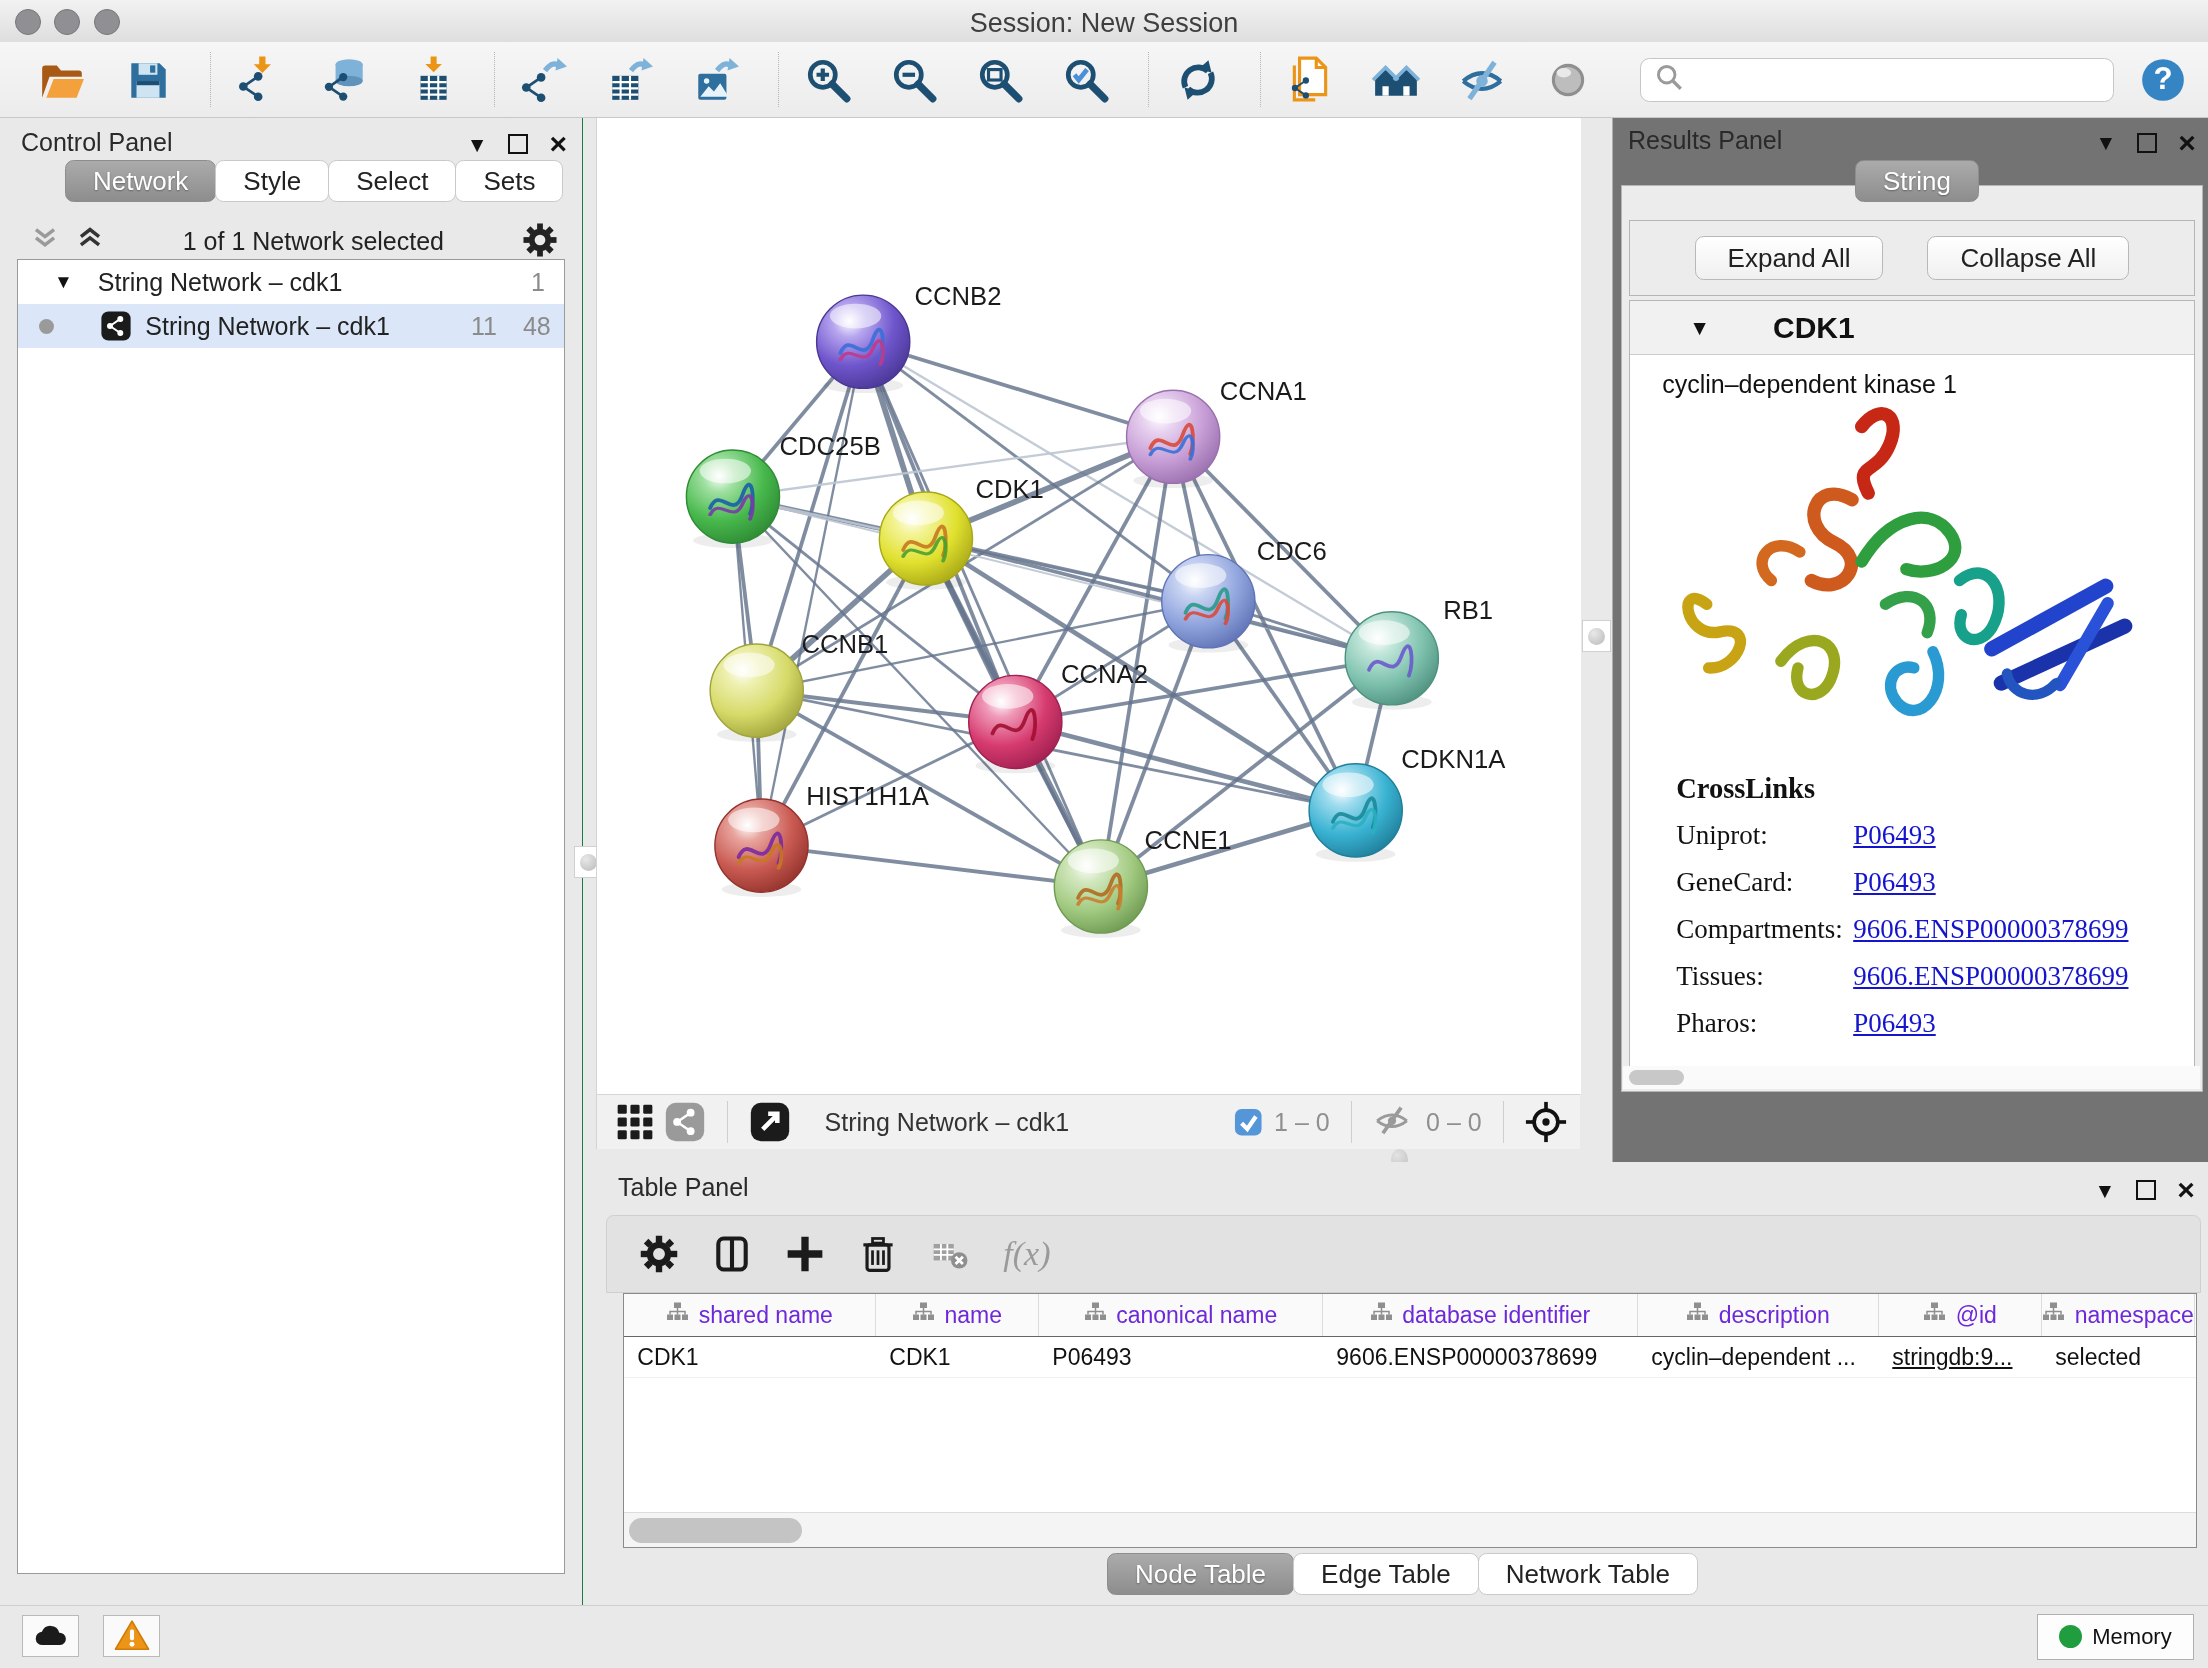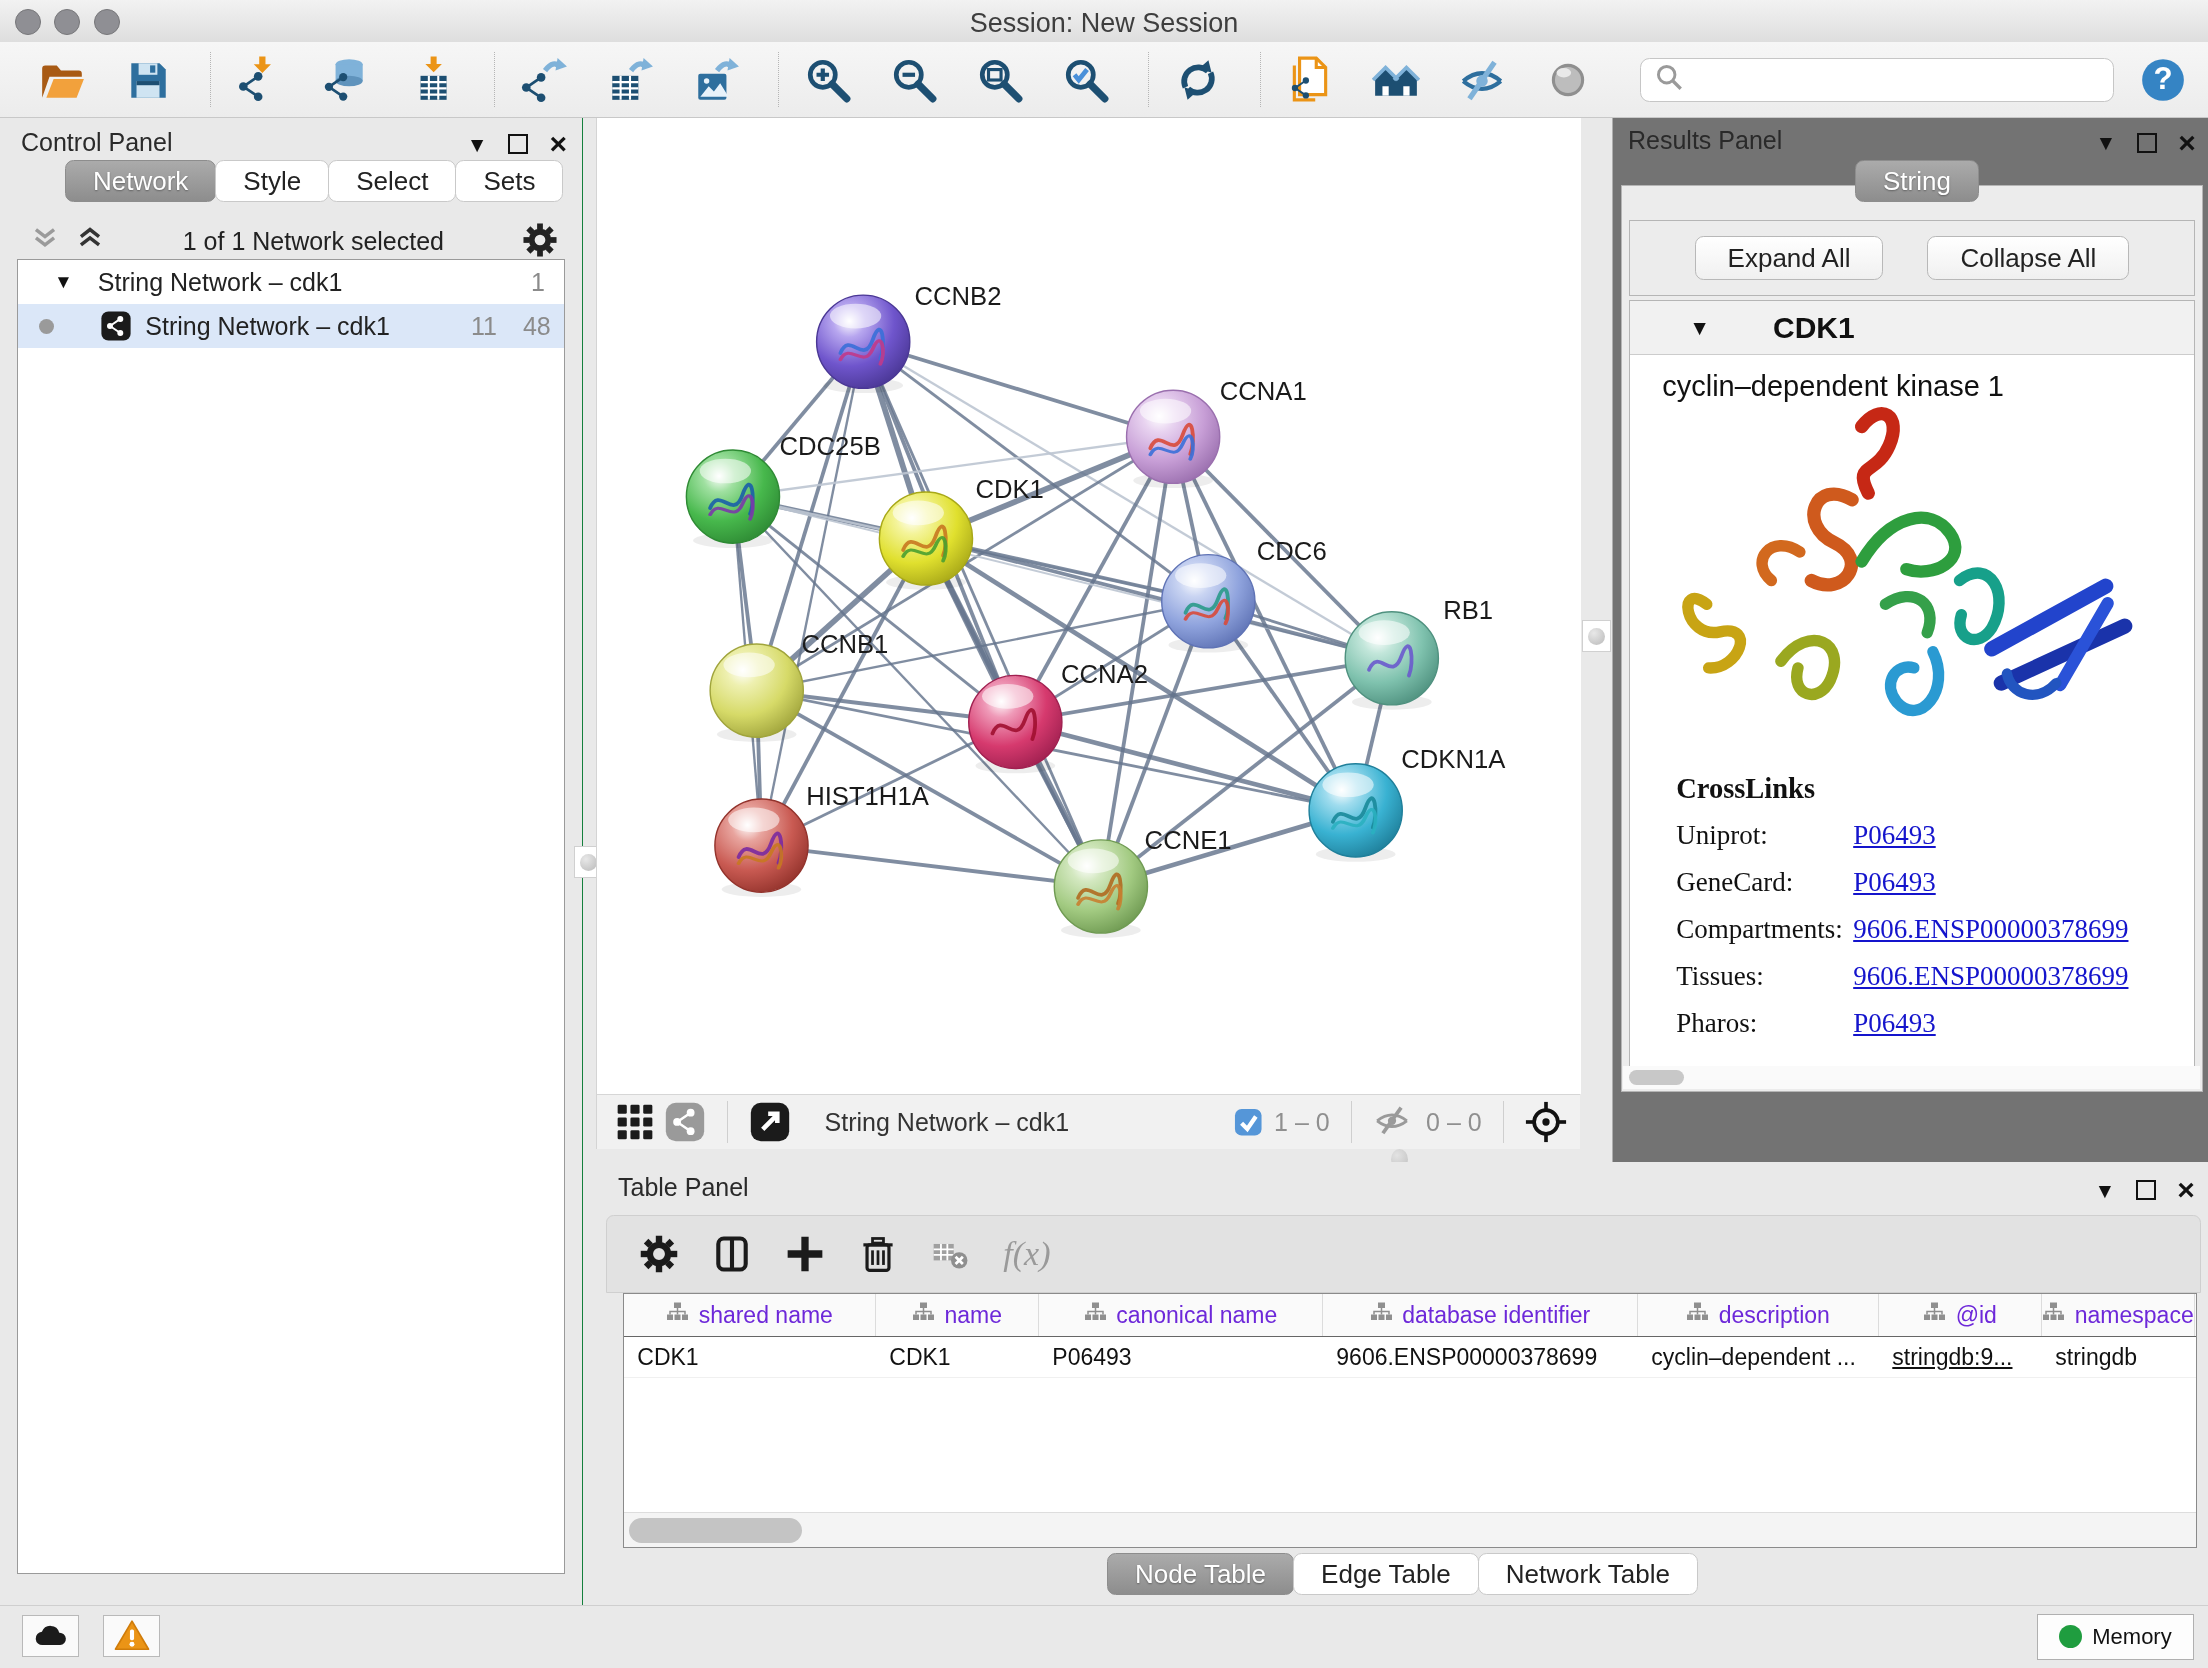--- a/index.html
+++ b/index.html
@@ -79,21 +79,21 @@
   .rp-box{position:absolute;left:7.6px;right:5.7px;top:67px;height:905px;background:#ececec;
     border:1px solid #b5b5b5;}
   .rp-expand{position:absolute;left:7.6px;right:7.6px;top:34px;height:74px;background:#ececec;
     border:1px solid #b5b5b5;display:flex;align-items:center;justify-content:center;gap:44px;}
   .rp-btn{height:42px;padding:0 32px;background:linear-gradient(#ffffff,#f0f0f0);
     border:1px solid #b8b8b8;border-radius:8.6px;font-size:26px;display:flex;align-items:center;}
   .rp-gene-box{position:absolute;left:7.6px;right:7.6px;top:114px;bottom:11.4px;border:1px solid #b5b5b5;background:#fff;}
   .rp-gene-head{height:53px;background:#f1f1f1;border-bottom:1px solid #ccc;display:flex;align-items:center;}
   .rp-gh-tri{margin-left:59px;font-size:21px;color:#111;}
   .rp-gh-label{margin-left:63px;font-size:30px;font-weight:bold;color:#111;}
-  .rp-desc{margin:15px 0 0 32px;font-size:29px;color:#111;}
+  .rp-desc{margin:15px 0 0 32px;font-size:25px;color:#111;}
   .rp-protein{position:absolute;left:27px;top:99px;}
   .rp-cross{position:absolute;left:46px;top:472px;font-family:"Liberation Serif",serif;font-size:27px;color:#111;}
   .rp-cross h4{margin:0 0 15px 0;font-size:28.5px;}
   .cl-row{display:flex;margin-bottom:16px;}
   .cl-label{width:177px;}
   .cl-val a{color:#1414cc;text-decoration:underline;}
   .rp-scroll{position:absolute;left:1.9px;right:1.9px;bottom:1.9px;height:23px;background:#fafafa;}
   .rp-scroll::after{content:"";position:absolute;left:5.7px;top:3.8px;width:55px;height:15px;background:#c8c8c8;border-radius:7.6px;}
   
   .table-panel{position:absolute;left:596px;top:1162px;width:1612px;height:443px;background:#e9e9e9;}
@@ -850,21 +850,21 @@
           </div>
         </div>
       <div id="tbl-body">
           <div class="tbl-row">
             <div class="td" style="width: 252px;">CDK1</div>
             <div class="td" style="width: 163px;">CDK1</div>
             <div class="td" style="width: 284px;">P06493</div>
             <div class="td" style="width: 315px;">9606.ENSP00000378699</div>
             <div class="td" style="width: 241px;">cyclin–dependent ...</div>
             <div class="td" style="width: 163px; text-decoration: underline;">stringdb:9...</div>
-            <div class="td" style="width: 153px;">stringdb</div>
+            <div class="td" style="width: 153px;">selected</div>
           </div>
         </div>
       <div class="tbl-scroll">
         <div class="tbl-thumb"></div>
       </div>
     </div>
     <div class="tp-tabs">
       <div class="tab active">Node Table</div>
       <div class="tab">Edge Table</div>
       <div class="tab">Network Table</div>

